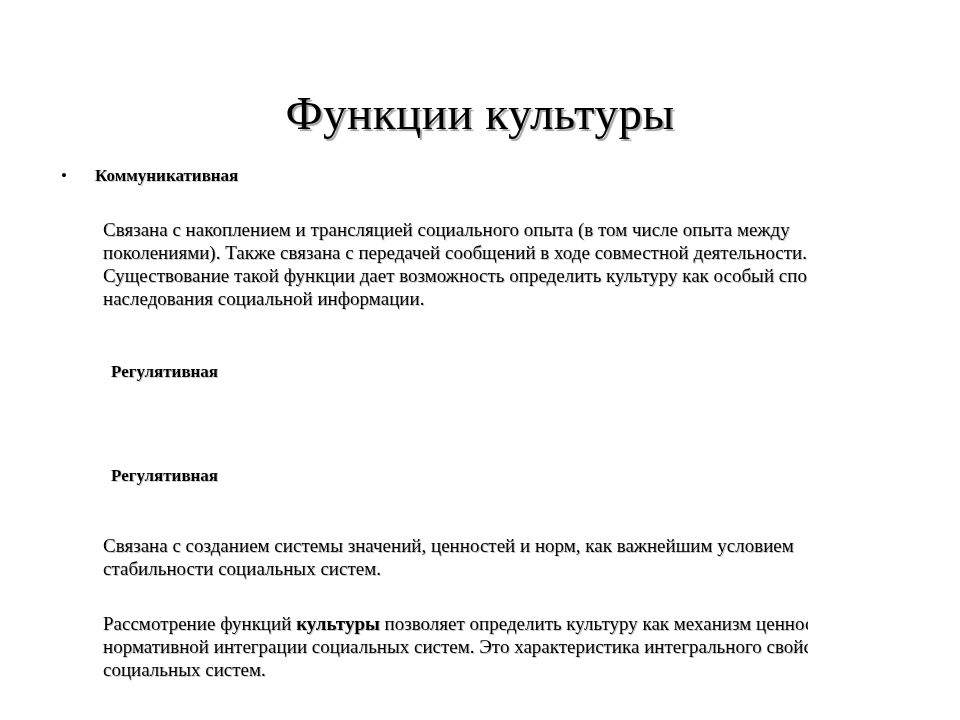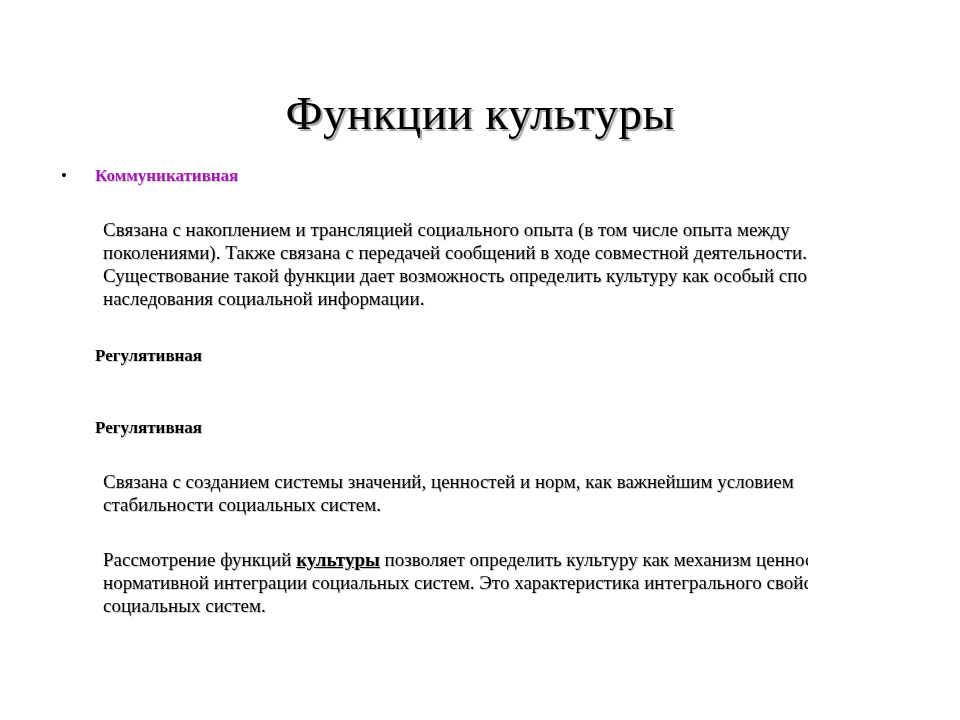--- a/index.html
+++ b/index.html
@@ -60,47 +60,46 @@
     line-height: 24px;
     color: #000000;
     text-align: left;
     padding-left: 3px;
     box-sizing: border-box;
   }
   .bullet-label {
     font-size: 17px;
     line-height: 24px;
     font-weight: bold;
-    color: #a21caf;
+    color: #000000;
     text-shadow: 1px 1px 0.5px rgba(160,160,160,0.55);
   }
 
   .section-heading {
-    margin: 0;
+    margin: 16px;
     padding-left: 37px;
     font-size: 17px;
     line-height: 24px;
     font-weight: bold;
     color: #000000;
     text-shadow: 1px 1px 0.5px rgba(160,160,160,0.55);
   }
 
   .para {
     margin: 8px;
     padding-left: 37px;
     font-size: 19px;
     line-height: 23px;
     font-weight: 400;
     color: #000000;
     text-shadow: 1px 1px 0.6px rgba(155,155,155,0.6);
     max-width: 790px;
   }
   .para b {
     font-weight: bold;
-    text-decoration: underline;
   }
 
   
   .gap-sm { height: 16px; }
   .gap-md { height: 22px; }
   .gap-lg { height: 26px; }
 </style>
 </head>
 <body style="background: rgb(255, 255, 255);">
 

